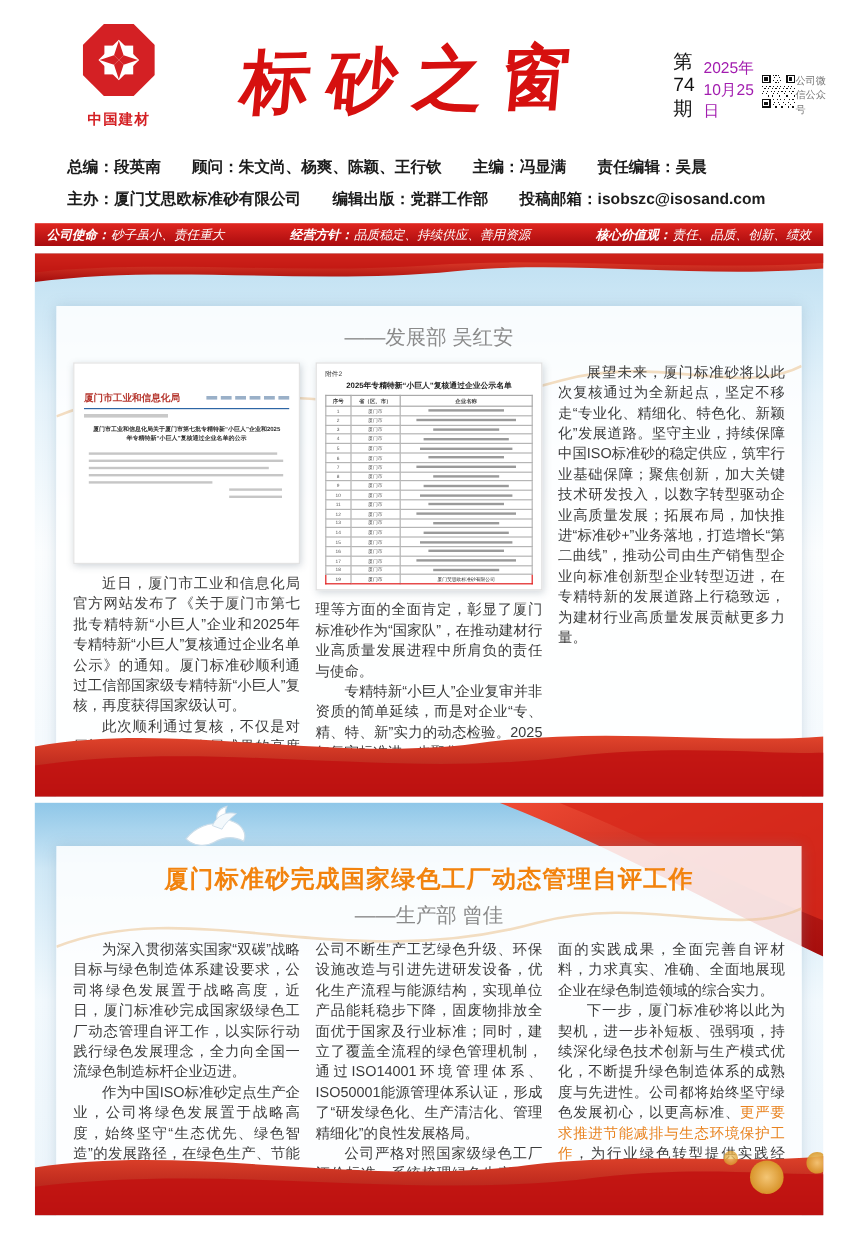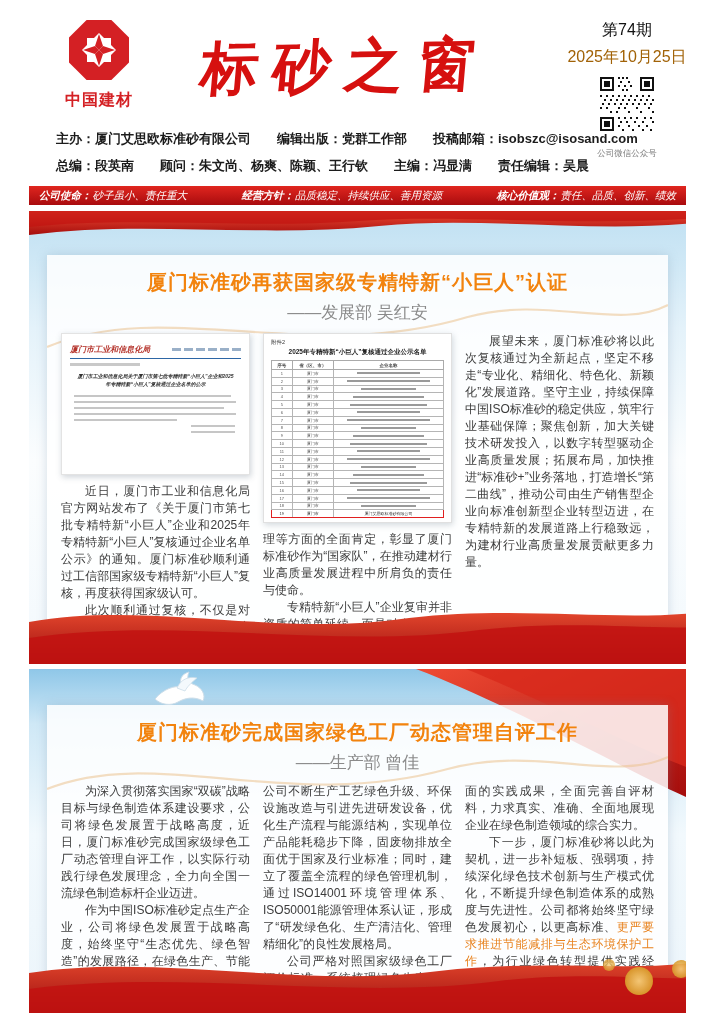--- a/index.html
+++ b/index.html
@@ -2,27 +2,27 @@
 <html><head>
 <meta charset="utf-8">
 <style>
   html,body{margin:0;padding:0;background:#fff;}
   .page{position:relative;width:715px;height:1032px;background:#fff;overflow:hidden;
         font-family:"Liberation Sans",sans-serif;color:#222;}
 
   
   .header{position:relative;height:186px;}
   .logo-block{position:absolute;left:56px;top:20px;width:86px;text-align:center;}
-  .logo-label{margin-top:6px;font-size:16px;font-weight:bold;color:#d42024;letter-spacing:1px;}
+  .logo-label{margin-top:6px;font-size:12px;font-weight:bold;color:#d42024;letter-spacing:1px;}
   .paper-title{position:absolute;left:160px;right:185px;top:28px;text-align:center;
     font-family:"DejaVu Serif",serif;font-weight:900;font-size:58px;color:#d6100f;
     letter-spacing:14px;transform:skewX(-6deg) rotate(-1deg);white-space:nowrap;}
-  .issue-block{position:absolute;right:22px;top:20px;width:132px;display:flex;flex-direction:column;align-items:center;}
+  .issue-block{position:absolute;right:22px;top:40px;width:132px;display:flex;flex-direction:row;align-items:center;}
   .issue-no{font-size:16px;color:#111;}
-  .issue-date{font-size:16px;color:#a16207;margin-top:6px;}
+  .issue-date{font-size:13px;color:#a21caf;margin-top:6px;}
   .qr{margin-top:9px;width:54px;height:54px;background:#fff;}
   .qr-caption{margin-top:17px;font-size:8.5px;color:#777;}
   .masthead{position:absolute;left:56px;top:130px;width:570px;font-size:13px;font-weight:600;color:#1c1c1c;}
   .mh-row{display:flex;gap:26px;white-space:nowrap;margin-bottom:9px;}
 
   
   .values-bar{margin:0 29px;height:19px;display:flex;align-items:center;justify-content:space-between;
     padding:0 10px;background:linear-gradient(180deg,#e0261f,#a90b0e);
     color:#fff;font-size:10.5px;font-style:italic;white-space:nowrap;}
   .values-bar b{font-weight:bold;margin-right:1px;}
@@ -48,21 +48,21 @@
   .byline{text-align:center;font-size:17px;color:#8a8a8a;margin:5px 0 9px;}
 
   .cols{position:relative;display:flex;gap:13px;}
   .col{flex:1;min-width:0;}
   .para{margin:0;font-size:12px;line-height:17px;text-align:justify;color:#3c3c3c;text-indent:2em;}
   .para.cont{text-indent:0;}
   .em-orange{color:#e8821e;}
 
   
   .web-mock{background:#fff;border:1px solid #e3e3e3;box-shadow:1px 2px 6px rgba(60,80,100,.25);
-            height:120px;padding:10px 8px;margin-bottom:8px;overflow:hidden;font-style:italic;}
+            height:120px;padding:23px 8px;margin-bottom:8px;overflow:hidden;}
   .wm-top{display:flex;justify-content:space-between;align-items:center;}
   .wm-site{color:#b5342c;font-weight:bold;font-size:8px;white-space:nowrap;}
   .wm-nav{display:flex;gap:3px;}
   .wm-nav i{display:block;width:9px;height:3px;background:#9ab0c8;}
   .wm-line{height:1px;background:#2d66a5;margin:3px 0 4px;}
   .wm-crumb{width:70px;height:2.5px;background:#c9c9c9;margin-bottom:6px;}
   .wm-title{font-size:5px;font-weight:bold;color:#333;text-align:center;line-height:1.7;margin:0 6px 6px;}
   .wm-bar{height:2px;background:#c6c6c6;margin:0 4px 4px;}
   .wm-bar.w1{width:92%;} .wm-bar.w2{width:95%;} .wm-bar.w3{width:88%;} .wm-bar.w4{width:60%;}
   .wm-sig{height:2px;background:#c6c6c6;width:26%;margin:0 6px 4px auto;}
@@ -129,29 +129,29 @@
                    M20 44h2v2h-2z M26 44h2v2h-2z M34 44h2v2h-2z M42 44h2v2h-2z M52 44h2v2h-2z
                    M18 48h2v2h-2z M28 48h2v2h-2z M38 48h2v2h-2z M46 48h2v2h-2z
                    M22 52h2v2h-2z M32 52h2v2h-2z M42 52h2v2h-2z M50 52h2v2h-2z"></path>
         </g>
       </svg>
       <div class="qr-caption">公司微信公众号</div>
     </div>
 
     <div class="masthead">
       <div class="mh-row">
-        <span><span>主办：</span><span>厦门艾思欧标准砂有限公司</span></span>
-        <span><span>编辑出版：</span><span>党群工作部</span></span>
-        <span><span>投稿邮箱：</span><span>isobszc@isosand.com</span></span>
-      </div>
-      <div class="mh-row">
         <span><span>总编：</span><span>段英南</span></span>
         <span><span>顾问：</span><span>朱文尚、杨爽、陈颖、王行钦</span></span>
         <span><span>主编：</span><span>冯显满</span></span>
         <span><span>责任编辑：</span><span>吴晨</span></span>
+      </div>
+      <div class="mh-row">
+        <span><span>主办：</span><span>厦门艾思欧标准砂有限公司</span></span>
+        <span><span>编辑出版：</span><span>党群工作部</span></span>
+        <span><span>投稿邮箱：</span><span>isobszc@isosand.com</span></span>
       </div>
     </div>
   </div>
 
   <div class="values-bar">
     <span><b>公司使命：</b><span>砂子虽小、责任重大</span></span>
     <span><b>经营方针：</b><span>品质稳定、持续供应、善用资源</span></span>
     <span><b>核心价值观：</b><span>责任、品质、创新、绩效</span></span>
   </div>
 
@@ -164,21 +164,20 @@
           </linearGradient>
         </defs>
       <path d="M0,0 H699 V8 C580,26 460,4 350,15 C230,27 110,9 0,24 Z" fill="url(#rg1)"></path>
       <path d="M0,0 H699 V5 C560,18 430,2 330,10 C220,18 100,5 0,16 Z" fill="#c21210" opacity=".7"></path>
     </svg>
 
     <div class="card card-1">
       <svg class="gold-swoosh" viewBox="0 0 620 70" preserveAspectRatio="none">
         <path d="M0,58 C120,8 260,76 420,28 C500,6 570,42 620,16" fill="none" stroke="#ecc391" stroke-width="2.2"></path>
       </svg>
-      <h2 class="art-title">厦门标准砂再获国家级专精特新“小巨人”认证</h2>
       <div class="byline">——发展部 吴红安</div>
 
       <div class="cols">
         <div class="col">
           <div class="web-mock">
             <div class="wm-top">
               <span class="wm-site">厦门市工业和信息化局</span>
               <span class="wm-nav">
                   <i></i>
                   <i></i>

